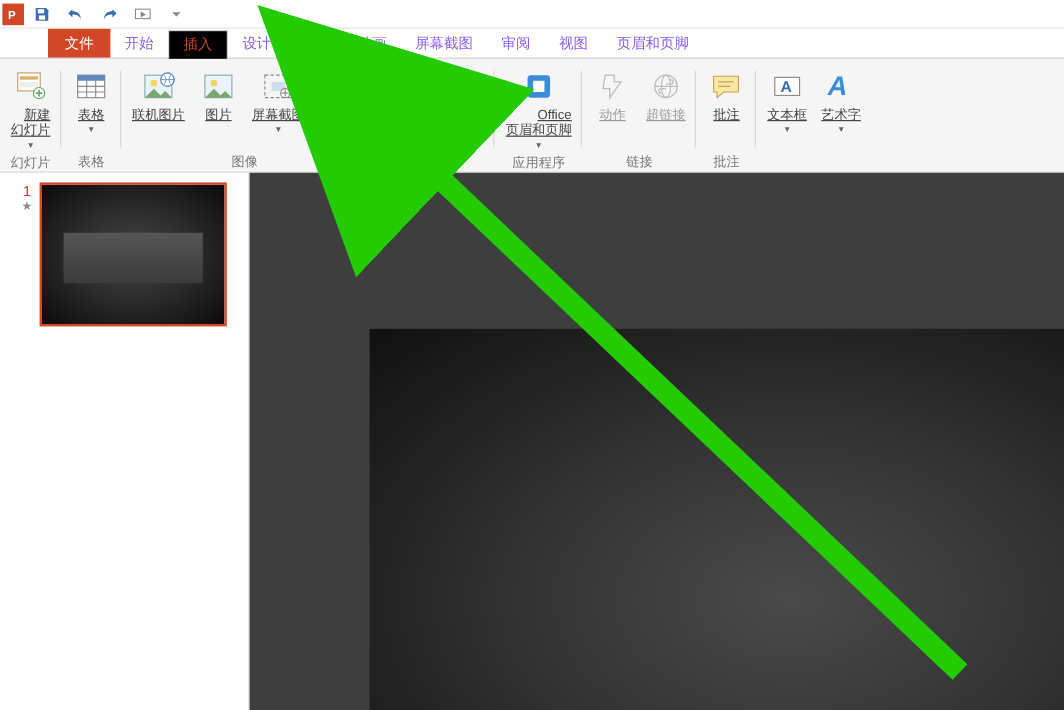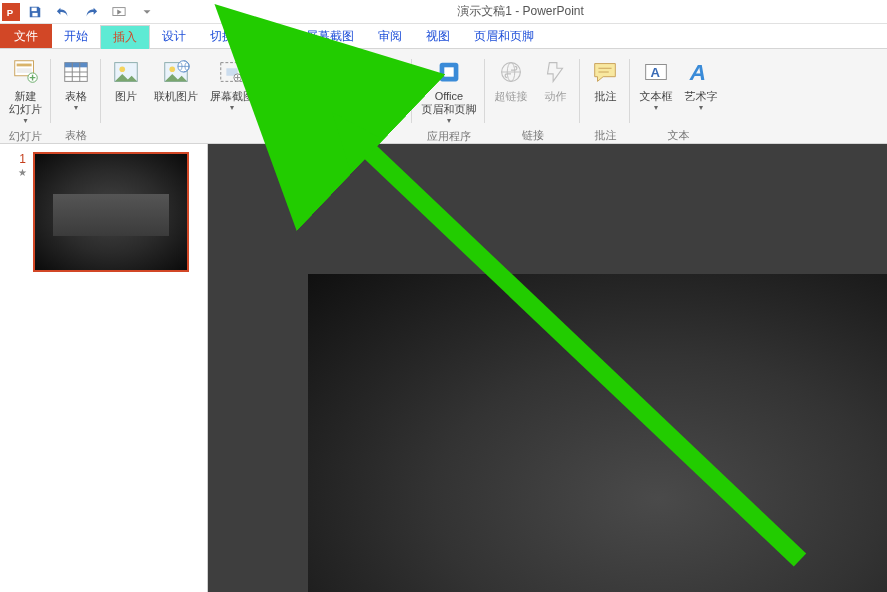--- a/index.html
+++ b/index.html
@@ -9,35 +9,35 @@
   .titlebar { height: 24px; background: #fff; display: flex; align-items: center; padding: 0 2px; border-bottom: 1px solid #e1e1e1; }
   .app-icon { width: 18px; height: 18px; background: #d24726; display:flex; align-items:center; justify-content:center; margin-right: 6px; }
   .app-icon svg { width: 14px; height: 14px; }
   .qat { display: flex; align-items: center; gap: 10px; }
   .qat-btn { width: 18px; height: 18px; display:flex; align-items:center; justify-content:center; cursor:pointer; }
   .qat-btn svg { width: 14px; height: 14px; }
   .title-text { flex: 1; text-align: center; font-size: 12px; color: #555; }
 
   
   .tabs { height: 24px; display: flex; align-items: stretch; background: #fff; font-size: 12px; }
-  .tab { padding: 0 12px; display:flex; align-items:center; cursor:pointer; color:#1d4ed8; }
-  .tab.file { background: #d24726; color:#fff; padding: 0 14px; }
-  .tab.active { background: #5eead4; color:#d24726; border:1px solid #d5d5d5; border-bottom:none; position:relative; top:1px; }
+  .tab { padding: 0 12px; display:flex; align-items:center; cursor:pointer; color:#8b5cf6; }
+  .tab.file { background: #d24726; color:#fff; padding: 0 14px; margin-left: 40px; }
+  .tab.active { background: #000000; color:#d24726; border:1px solid #d5d5d5; border-bottom:none; position:relative; top:1px; }
 
   
   .ribbon { height: 96px; background:#f5f5f5; border-top:1px solid #d5d5d5; border-bottom:1px solid #d5d5d5; display:flex; padding-top:4px; }
   .group { display:flex; flex-direction:column; align-items:center; padding: 0 4px; position:relative; }
   .group-sep { position:absolute; right:0; top:6px; bottom:20px; width:1px; background:#d8d8d8; }
   .group-items { display:flex; align-items:flex-start; gap:2px; flex:1; }
   .ribbon-btn { display:flex; flex-direction:column; align-items:center; justify-content:flex-start; min-width:42px; padding:2px 4px; cursor:pointer; border:1px solid transparent; border-radius:2px; }
   .ribbon-btn.highlighted { background:#fadfd2; border-color:#f3c5ab; }
   .ribbon-btn.disabled { opacity:0.5; cursor:default; }
   .rb-icon { width:32px; height:32px; display:flex; align-items:center; justify-content:center; margin-bottom:2px; }
   .rb-icon svg { width:30px; height:30px; }
-  .rb-label { font-size:11px; color:#444; text-align:center; line-height:13px; white-space:pre-line; }
+  .rb-label { font-size:11px; color:#444; text-align:right; line-height:13px; white-space:pre-line;text-decoration:underline; }
   .rb-arrow { font-size:8px; color:#666; line-height:8px; margin-top:1px; }
   .group-label { font-size:11px; color:#777; text-align:center; height:16px; line-height:16px; width:100%; }
 
   
   .workspace { position:absolute; top:144px; bottom:0; left:0; right:0; display:flex; }
   .thumb-panel { width:208px; background:#fff; border-right:1px solid #d0d0d0; padding:8px 18px; }
   .thumb-wrap { display:flex; align-items:flex-start; gap:6px; }
   .thumb-num { font-size:12px; color:#c43e1c; }
   .thumb-star { font-size:10px; color:#888; line-height:10px; margin-top:2px;}
   .thumb-slide { width:160px; height:120px; border:2px solid #d24726; background: radial-gradient(ellipse at center, #444 0%, #2a2a2a 50%, #0a0a0a 100%); position:relative; }
@@ -82,21 +82,20 @@
           <rect x="1" y="3" width="14" height="9" fill="none" stroke="#888" stroke-width="1"></rect>
           <path d="M6 5l5 3-5 3z" fill="#888"></path>
         </svg>
     </div>
     <div class="qat-btn">
       <svg viewBox="0 0 16 16">
           <path d="M4 6l4 4 4-4z" fill="#888"></path>
         </svg>
     </div>
   </div>
-  <div class="title-text">演示文稿1 - PowerPoint</div>
 </div>
 
 <div class="tabs">
   <div class="tab file">文件</div>
   <div class="tab">开始</div>
   <div class="tab active">插入</div>
   <div class="tab">设计</div>
   <div class="tab">切换</div>
   <div class="tab">动画</div>
   <div class="tab">屏幕截图</div>
@@ -150,35 +149,35 @@
   </div>
 
   <div class="group">
     <div class="group-items">
       <div class="ribbon-btn">
         <div class="rb-icon">
           <svg viewBox="0 0 32 32">
               <rect x="4" y="6" width="24" height="20" fill="#eaf3fb" stroke="#8aa"></rect>
               <circle cx="12" cy="13" r="3" fill="#f4d35e"></circle>
               <path d="M4 26l8-8 6 6 4-4 6 6H4z" fill="#7aa66f"></path>
-            </svg>
-        </div>
-        <div class="rb-label">图片</div>
+              <circle cx="24" cy="10" r="6" fill="#fff" stroke="#5b8bc5"></circle>
+              <path d="M24 4a6 6 0 010 12M18 10h12M21 6c2 2 2 6 0 8M27 6c-2 2-2 6 0 8" stroke="#5b8bc5" fill="none" stroke-width="0.8"></path>
+            </svg>
+        </div>
+        <div class="rb-label">联机图片</div>
       </div>
       <div class="ribbon-btn">
         <div class="rb-icon">
           <svg viewBox="0 0 32 32">
               <rect x="4" y="6" width="24" height="20" fill="#eaf3fb" stroke="#8aa"></rect>
               <circle cx="12" cy="13" r="3" fill="#f4d35e"></circle>
               <path d="M4 26l8-8 6 6 4-4 6 6H4z" fill="#7aa66f"></path>
-              <circle cx="24" cy="10" r="6" fill="#fff" stroke="#5b8bc5"></circle>
-              <path d="M24 4a6 6 0 010 12M18 10h12M21 6c2 2 2 6 0 8M27 6c-2 2-2 6 0 8" stroke="#5b8bc5" fill="none" stroke-width="0.8"></path>
-            </svg>
-        </div>
-        <div class="rb-label">联机图片</div>
+            </svg>
+        </div>
+        <div class="rb-label">图片</div>
       </div>
       <div class="ribbon-btn">
         <div class="rb-icon">
           <svg viewBox="0 0 32 32">
               <rect x="4" y="6" width="24" height="20" fill="none" stroke="#888" stroke-dasharray="3 2"></rect>
               <rect x="10" y="12" width="12" height="8" fill="#cde"></rect>
               <circle cx="22" cy="22" r="4" fill="#fff" stroke="#888"></circle>
               <path d="M22 19v6M19 22h6" stroke="#888"></path>
             </svg>
         </div>
@@ -191,20 +190,21 @@
               <rect x="6" y="4" width="20" height="24" fill="#fff" stroke="#aaa"></rect>
               <rect x="9" y="7" width="14" height="10" fill="#cde"></rect>
               <circle cx="13" cy="11" r="2" fill="#f4d35e"></circle>
               <path d="M9 17l5-5 4 4 5-3v4H9z" fill="#7aa66f"></path>
             </svg>
         </div>
         <div class="rb-label">相册</div>
         <div class="rb-arrow">▾</div>
       </div>
     </div>
+    <div class="group-label">图像</div>
     <div class="group-sep"></div>
   </div>
 
   <div class="group">
     <div class="group-items">
       <div class="ribbon-btn highlighted">
         <div class="rb-icon">
           <svg viewBox="0 0 32 32">
               <circle cx="13" cy="13" r="8" fill="none" stroke="#5b8bc5" stroke-width="1.5"></circle>
               <rect x="14" y="14" width="12" height="12" fill="#fdebc8" stroke="#c9a057" transform="rotate(10 20 20)"></rect>
@@ -240,39 +240,39 @@
 页眉和页脚</div>
         <div class="rb-arrow">▾</div>
       </div>
     </div>
     <div class="group-label">应用程序</div>
     <div class="group-sep"></div>
   </div>
 
   <div class="group">
     <div class="group-items">
+      <div class="ribbon-btn disabled">
+        <div class="rb-icon">
+          <svg viewBox="0 0 32 32">
+              <path d="M10 6l8 0 0 6 6 0-10 14 0-8-6 0z" fill="none" stroke="#888" stroke-width="1.2"></path>
+            </svg>
+        </div>
+        <div class="rb-label">动作</div>
+      </div>
       <div class="ribbon-btn disabled">
         <div class="rb-icon">
           <svg viewBox="0 0 32 32">
               <circle cx="16" cy="16" r="10" fill="none" stroke="#888" stroke-width="1.2"></circle>
               <ellipse cx="16" cy="16" rx="4" ry="10" fill="none" stroke="#888"></ellipse>
               <line x1="6" y1="16" x2="26" y2="16" stroke="#888"></line>
               <path d="M12 22c-3 0-3-4 0-4h4M20 10c3 0 3 4 0 4h-4" stroke="#888" fill="none" stroke-width="1.2"></path>
             </svg>
         </div>
         <div class="rb-label">超链接</div>
       </div>
-      <div class="ribbon-btn disabled">
-        <div class="rb-icon">
-          <svg viewBox="0 0 32 32">
-              <path d="M10 6l8 0 0 6 6 0-10 14 0-8-6 0z" fill="none" stroke="#888" stroke-width="1.2"></path>
-            </svg>
-        </div>
-        <div class="rb-label">动作</div>
-      </div>
     </div>
     <div class="group-label">链接</div>
     <div class="group-sep"></div>
   </div>
 
   <div class="group">
     <div class="group-items">
       <div class="ribbon-btn">
         <div class="rb-icon">
           <svg viewBox="0 0 32 32">
@@ -303,21 +303,20 @@
       <div class="ribbon-btn">
         <div class="rb-icon">
           <svg viewBox="0 0 32 32">
               <text x="4" y="24" font-size="24" font-style="italic" fill="#3a8bd8" font-weight="bold">A</text>
             </svg>
         </div>
         <div class="rb-label">艺术字</div>
         <div class="rb-arrow">▾</div>
       </div>
     </div>
-    <div class="group-label">文本</div>
   </div>
 
 </div>
 
 <div class="workspace">
   <div class="thumb-panel">
     <div class="thumb-wrap">
       <div style="display:flex;flex-direction:column;align-items:center;">
         <div class="thumb-num">1</div>
         <div class="thumb-star">★</div>

